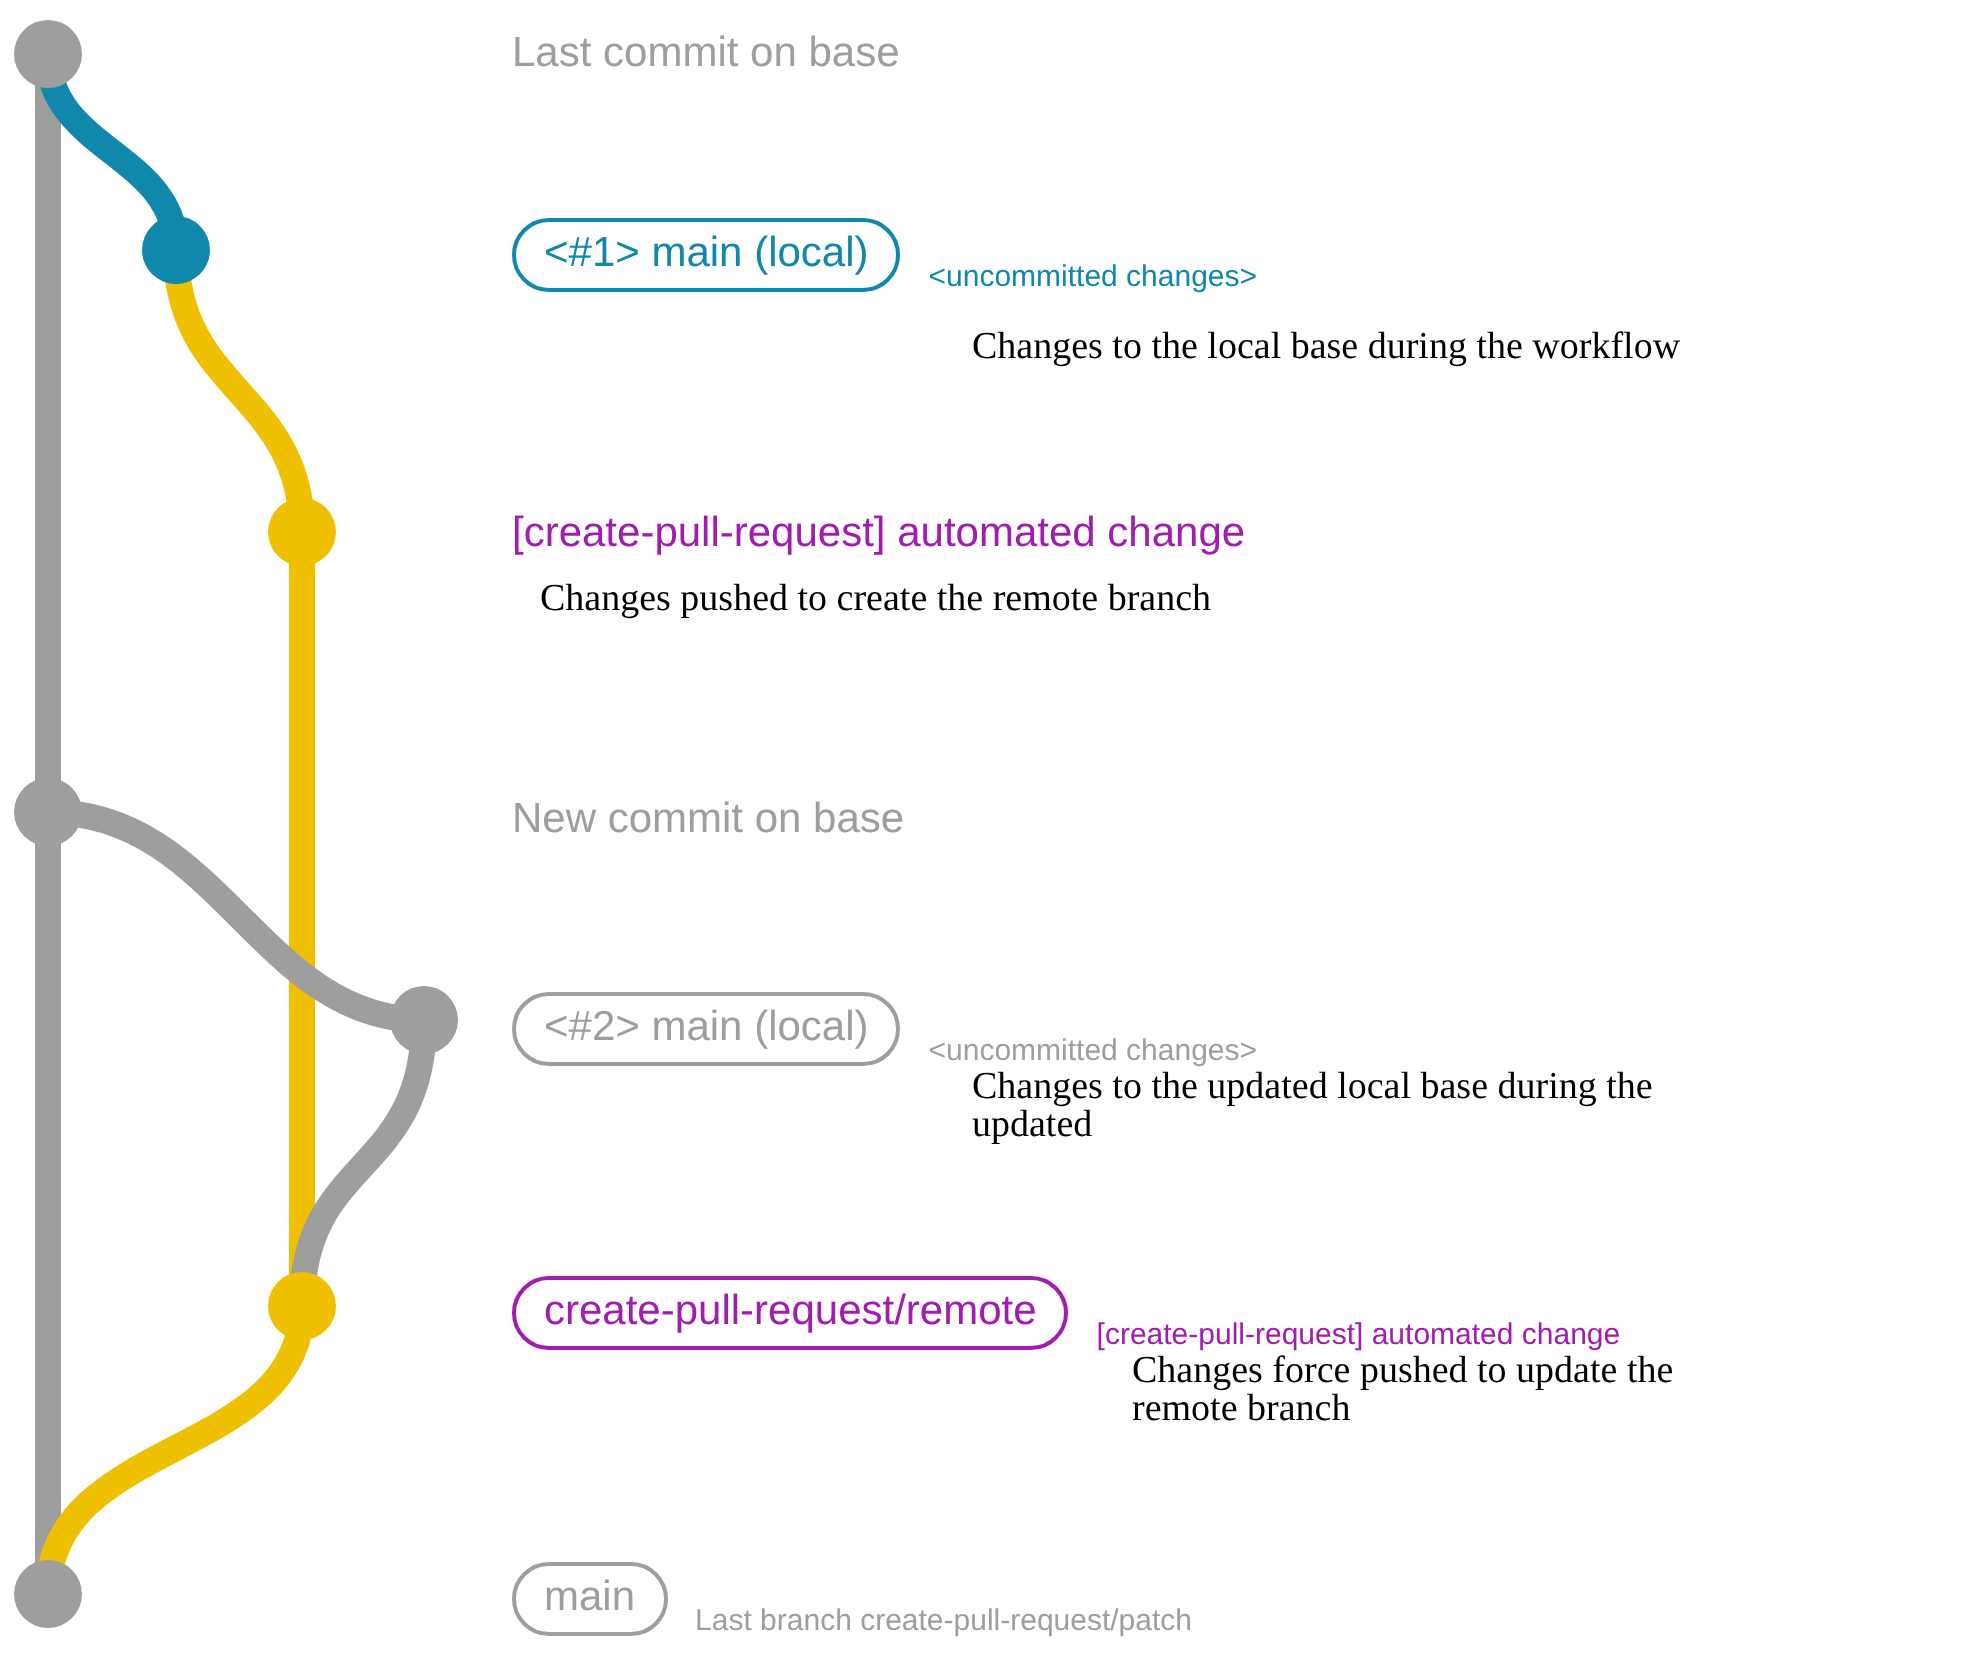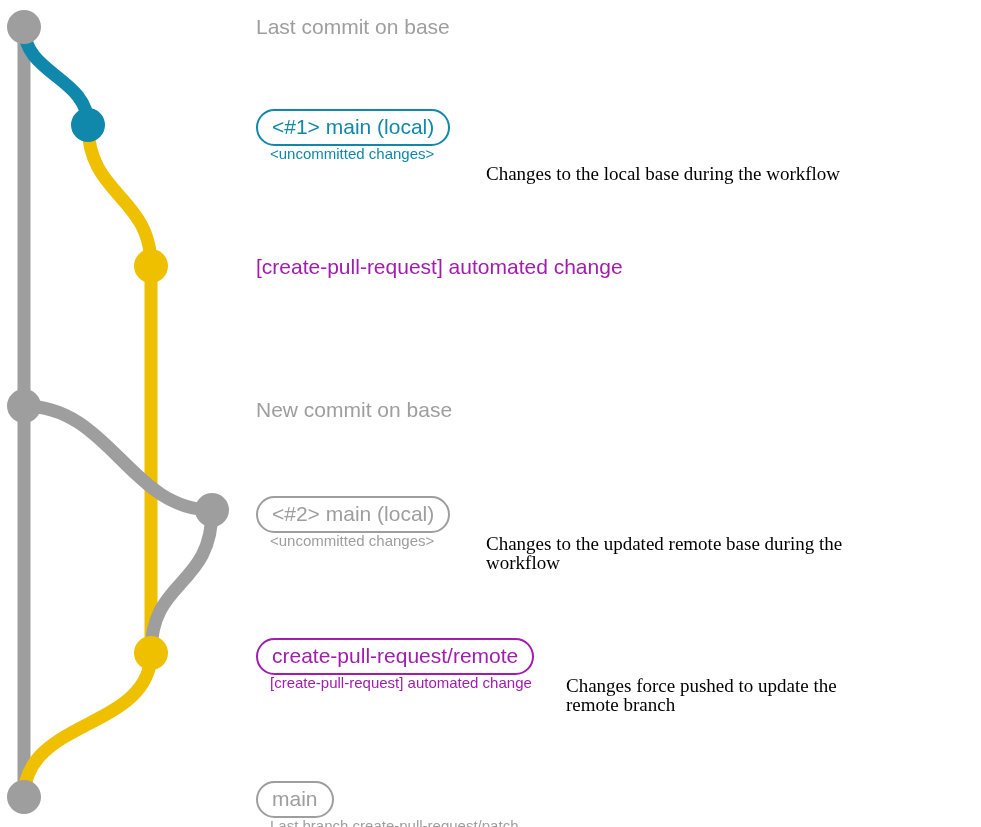--- a/index.html
+++ b/index.html
@@ -25,23 +25,22 @@
   svg#graph {
     position: absolute;
     left: 0;
     top: 0;
     width: 250px;
     height: 827px;
   }
   .row {
     position: absolute;
     display: flex;
-    align-items: flex-start;
+    align-items: flex-end;
     white-space: nowrap;
-    flex-direction: column;
   }
   .badge {
     display: inline-flex;
     align-items: center;
     justify-content: center;
     border: 2px solid currentColor;
     border-radius: 999px;
     padding: 5px 14px 7px 14px;
     font-size: 21px;
     line-height: 1;
@@ -106,28 +105,29 @@
 
   <div class="row" style="left:256px; top:109px;">
     <span class="badge c-teal">&lt;#1&gt; main (local)</span>
     <span class="msg c-teal">&lt;uncommitted changes&gt;</span>
   </div>
   <div class="desc" style="left:486px; top:164px;">Changes to the local base during the workflow</div>
 
   <div class="row" style="left:256px; top:256px;">
     <span class="plain-note c-gold" style="position:static;">[create-pull-request] automated change</span>
   </div>
+  <div class="desc" style="left:270px; top:290px;">Changes pushed to create the remote branch</div>
 
   <div class="plain-note c-gray" style="left:256px; top:399px;text-align:right;">New commit on base</div>
 
   <div class="row" style="left:256px; top:496px;">
     <span class="badge c-gray">&lt;#2&gt; main (local)</span>
     <span class="msg c-gray">&lt;uncommitted changes&gt;</span>
   </div>
-  <div class="desc" style="left:486px; top:534px;">Changes to the updated remote base during the workflow</div>
+  <div class="desc" style="left:486px; top:534px;">Changes to the updated local base during the updated</div>
 
   <div class="row" style="left:256px; top:638px;">
     <span class="badge c-gold">create-pull-request/remote</span>
     <span class="msg c-gold">[create-pull-request] automated change</span>
   </div>
   <div class="desc" style="left:566px; top:676px;">Changes force pushed to update the remote branch</div>
 
   <div class="row" style="left:256px; top:781px;">
     <span class="badge c-gray">main</span>
     <span class="msg c-gray">Last branch create-pull-request/patch</span>

